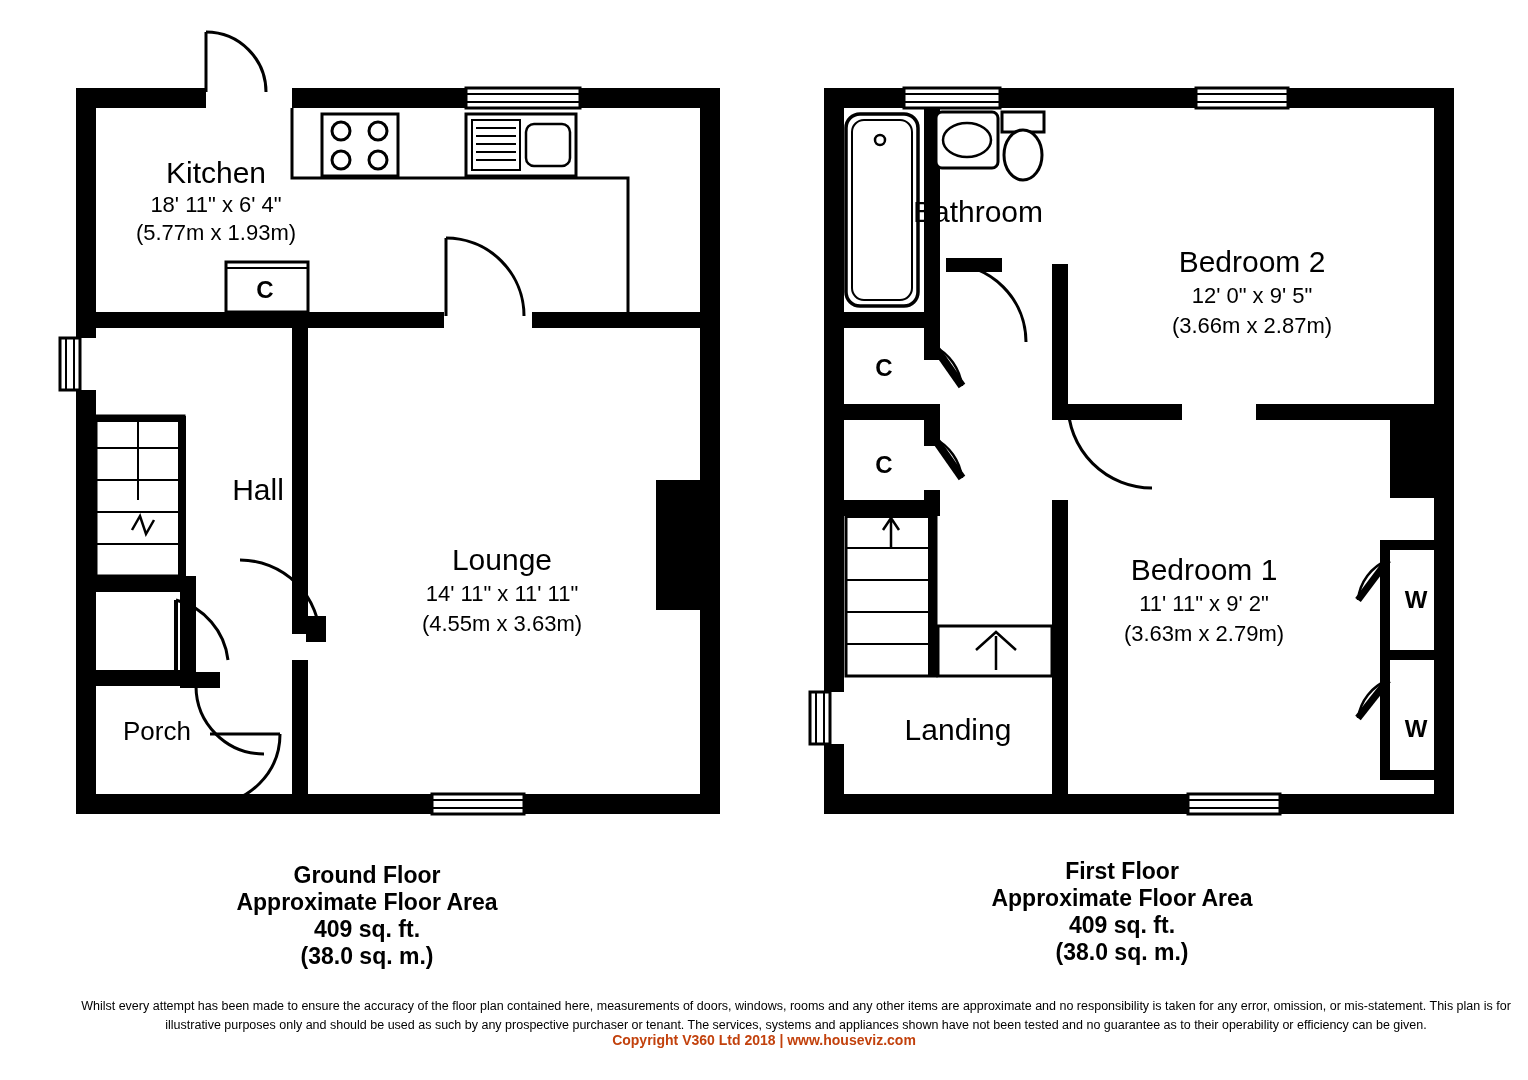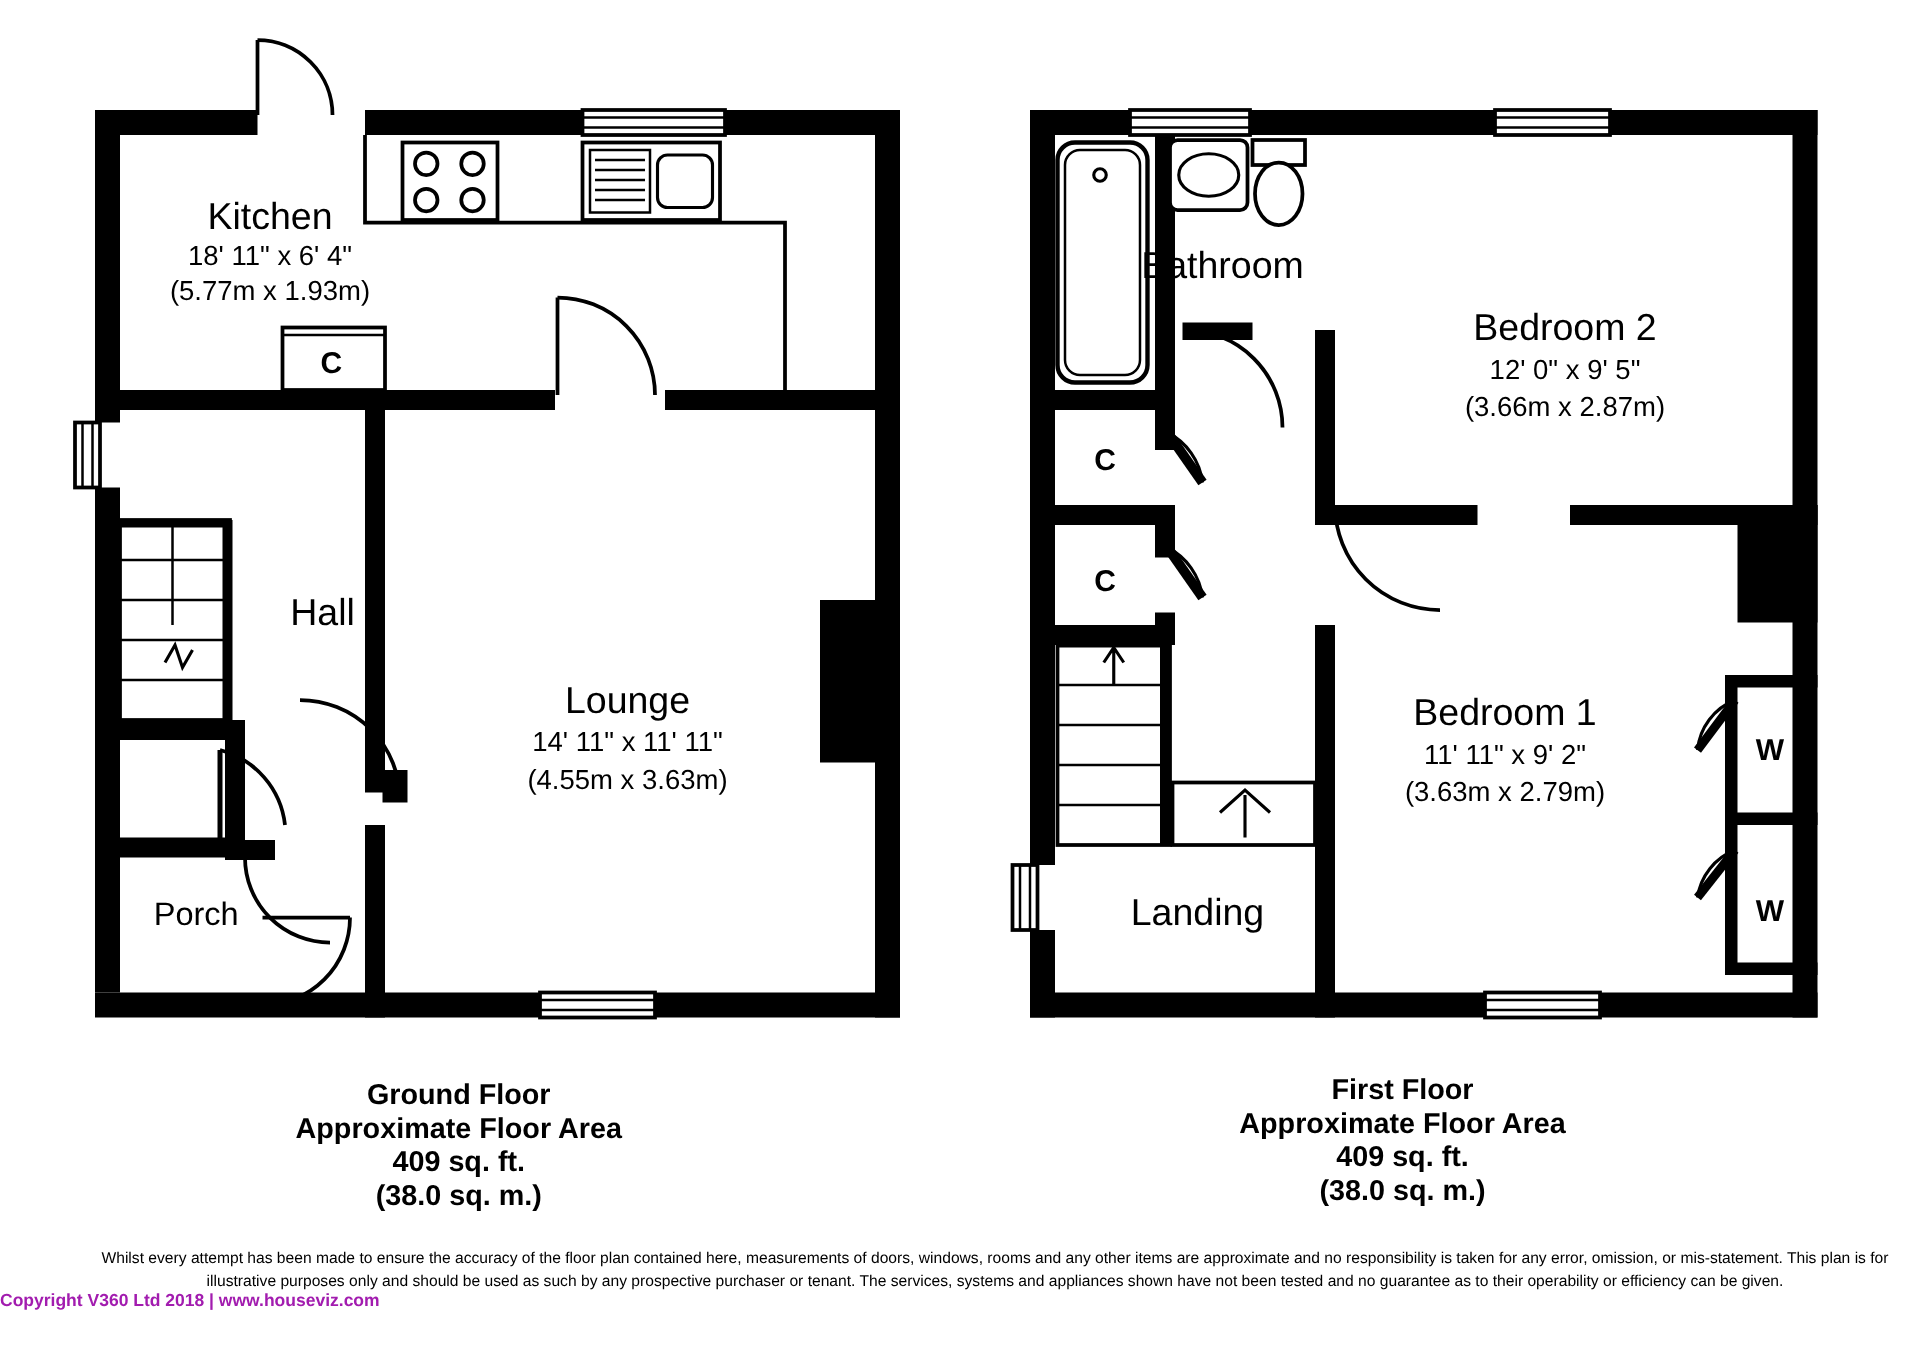--- a/index.html
+++ b/index.html
@@ -58,24 +58,24 @@
     text-align: center;
     font-size: 12.5px;
     line-height: 1.5;
     color: #000;
   }
   .disclaimer.l1 { top: 997px; padding-left: 32px; }
   .copyright {
     position: absolute;
     left: 0;
     width: 1528px;
-    text-align: left;
+    text-align: center;
     font-size: 14px;
     font-weight: bold;
-    color: #a21caf;
+    color: #c2410c;
     top: 1032px;
   }
   .wall { fill: #000; }
   .thinline { stroke: #000; fill: none; }
 </style>
 </head>
 <body>
 
 <div class="plan-wrap">
 <svg class="floorplan" viewBox="0 0 1528 1080" xmlns="http://www.w3.org/2000/svg">

